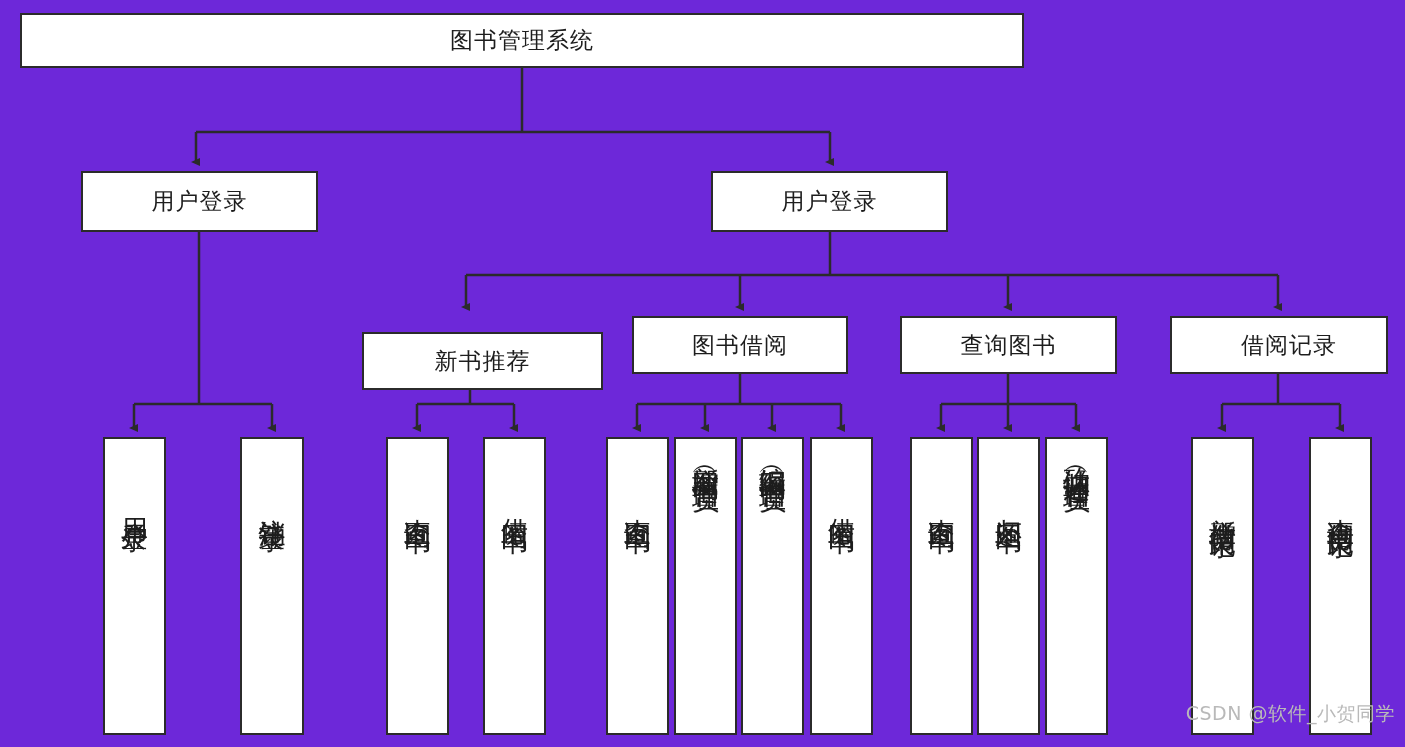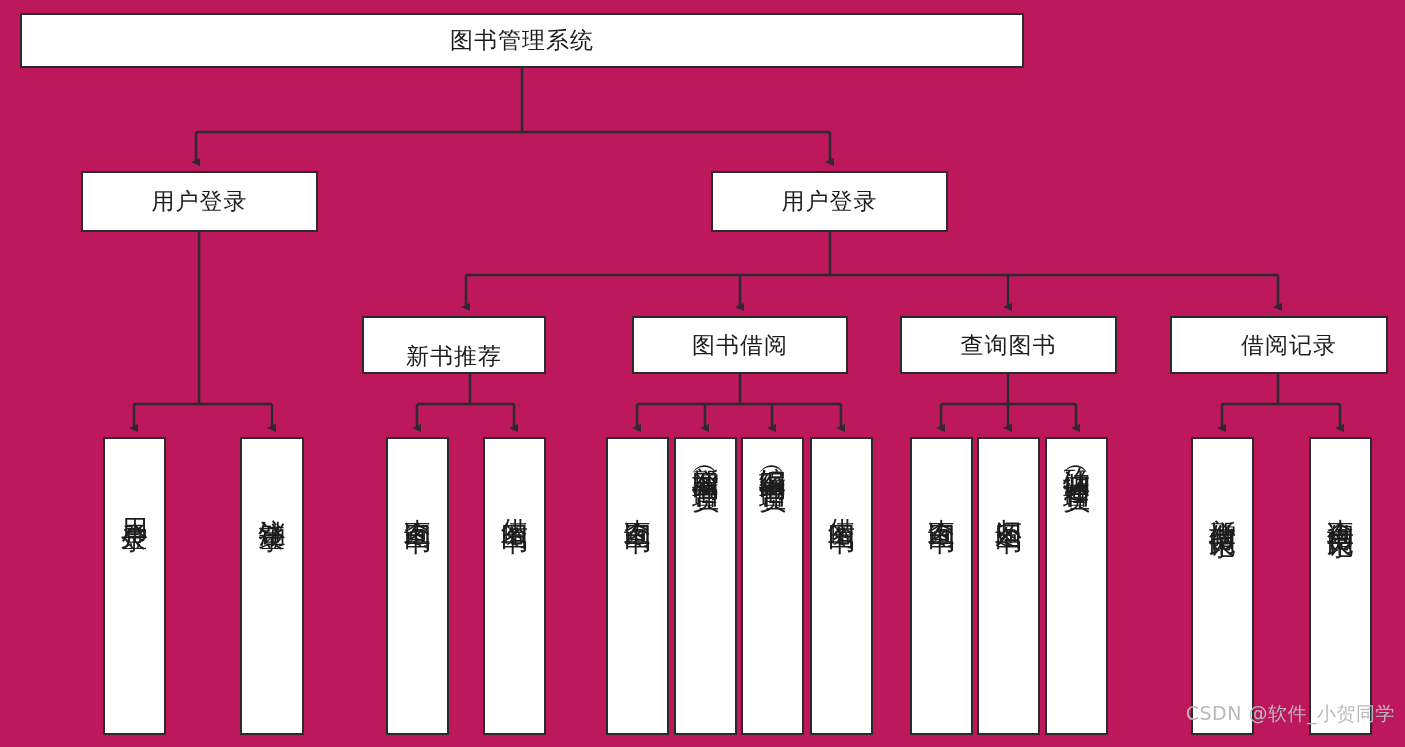--- a/index.html
+++ b/index.html
@@ -7,21 +7,21 @@
     padding: 0;
     background: #ffffff;
   }
   body {
     font-family: "DejaVu Sans", "Liberation Sans", sans-serif;
   }
   #canvas {
     position: relative;
     width: 1405px;
     height: 747px;
-    background: #be185d;
+    background: #6d28d9;
     overflow: hidden;
   }
   svg#edges {
     position: absolute;
     left: 0;
     top: 0;
     width: 1405px;
     height: 747px;
     pointer-events: none;
   }
@@ -130,21 +130,21 @@
     <span class="node-label">图书管理系统</span>
   </div>
 
   <div class="node h" style="left:81px; top:171px; width:237px; height:61px;">
     <span class="node-label">用户登录</span>
   </div>
   <div class="node h" style="left:711px; top:171px; width:237px; height:61px;">
     <span class="node-label">用户登录</span>
   </div>
 
-  <div class="node h" style="left:362px; top:316px; width:184px; height:58px;align-items:flex-end;">
+  <div class="node h" style="left:362px; top:332px; width:241px; height:58px;">
     <span class="node-label">新书推荐</span>
   </div>
   <div class="node h" style="left:632px; top:316px; width:216px; height:58px;">
     <span class="node-label">图书借阅</span>
   </div>
   <div class="node h" style="left:900px; top:316px; width:217px; height:58px;">
     <span class="node-label">查询图书</span>
   </div>
   <div class="node h" style="left:1170px; top:316px; width:218px; height:58px;padding-left:20px;">
     <span class="node-label">借阅记录</span>

